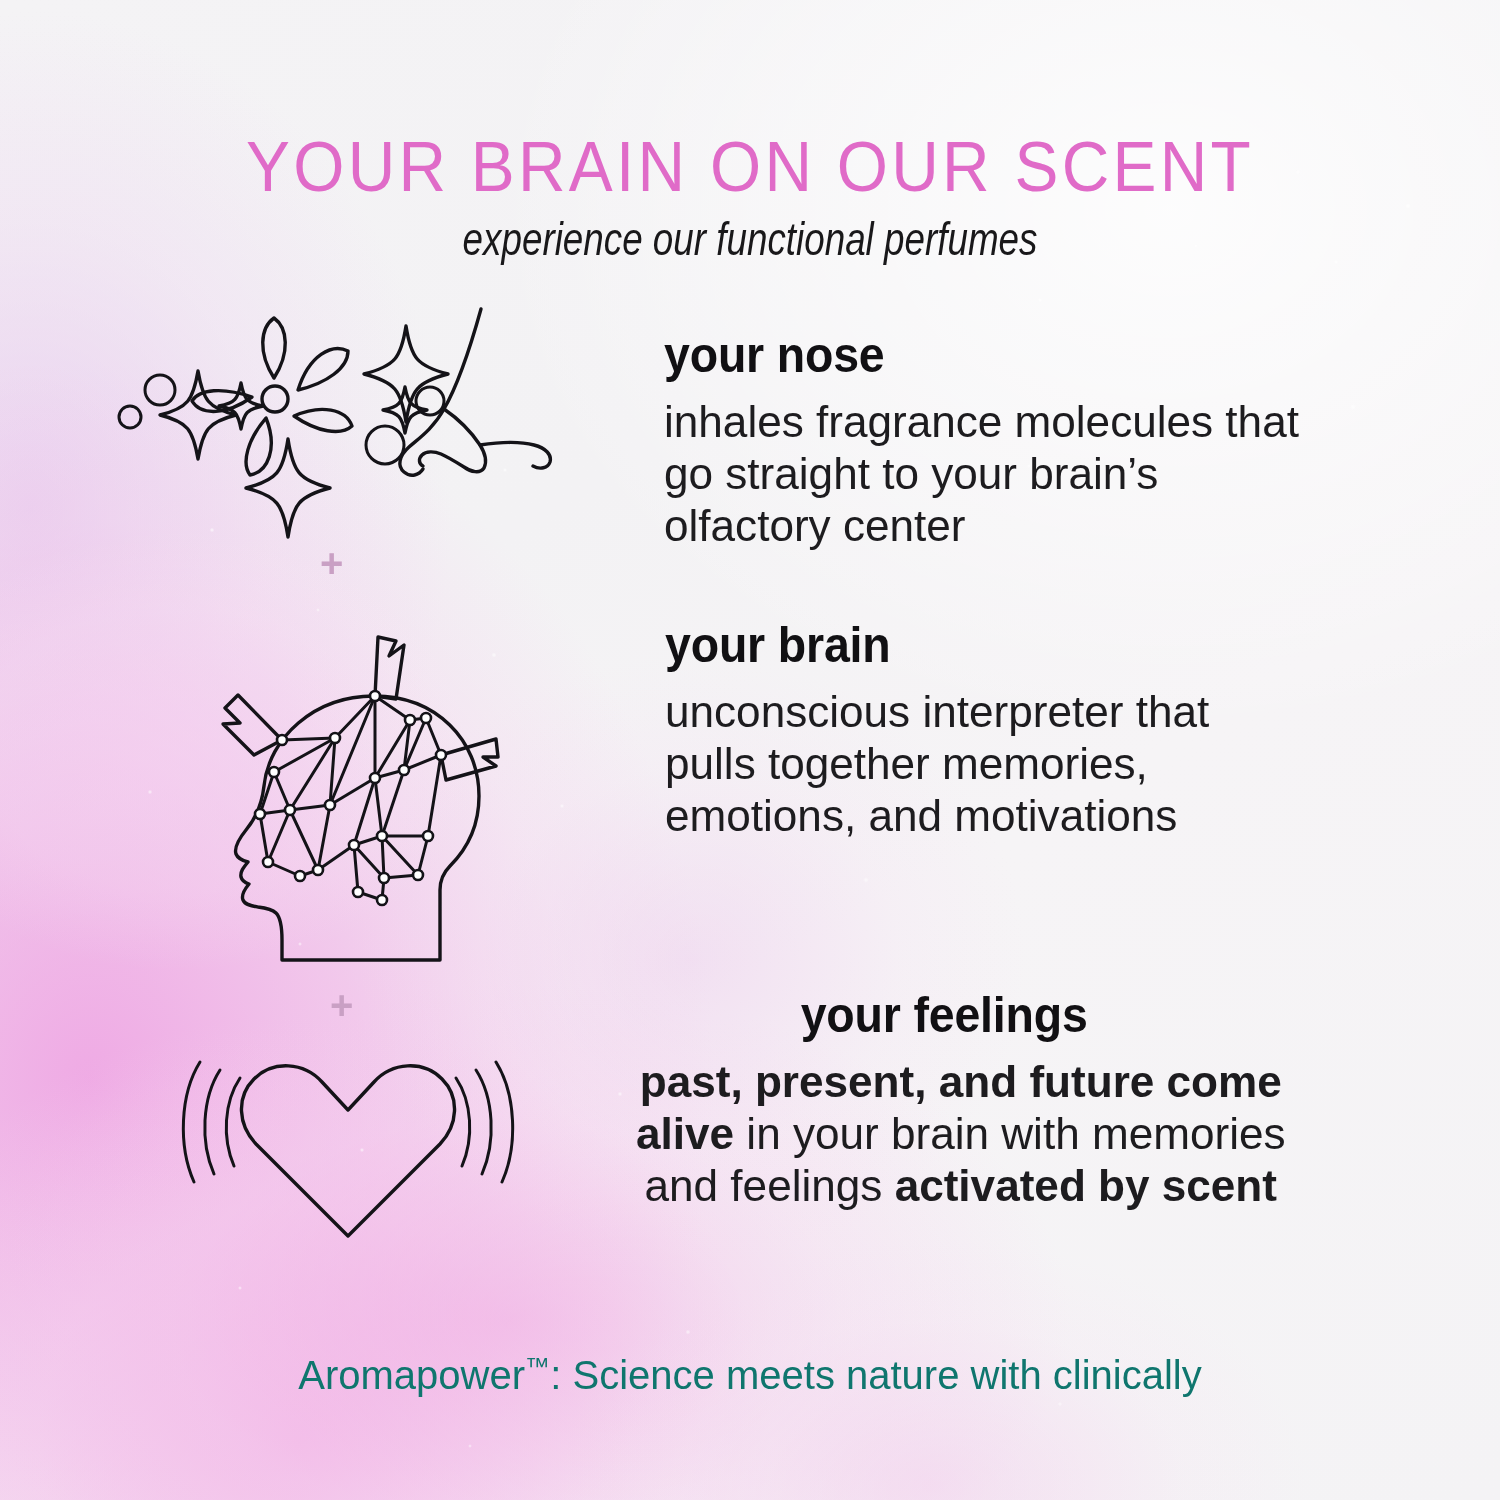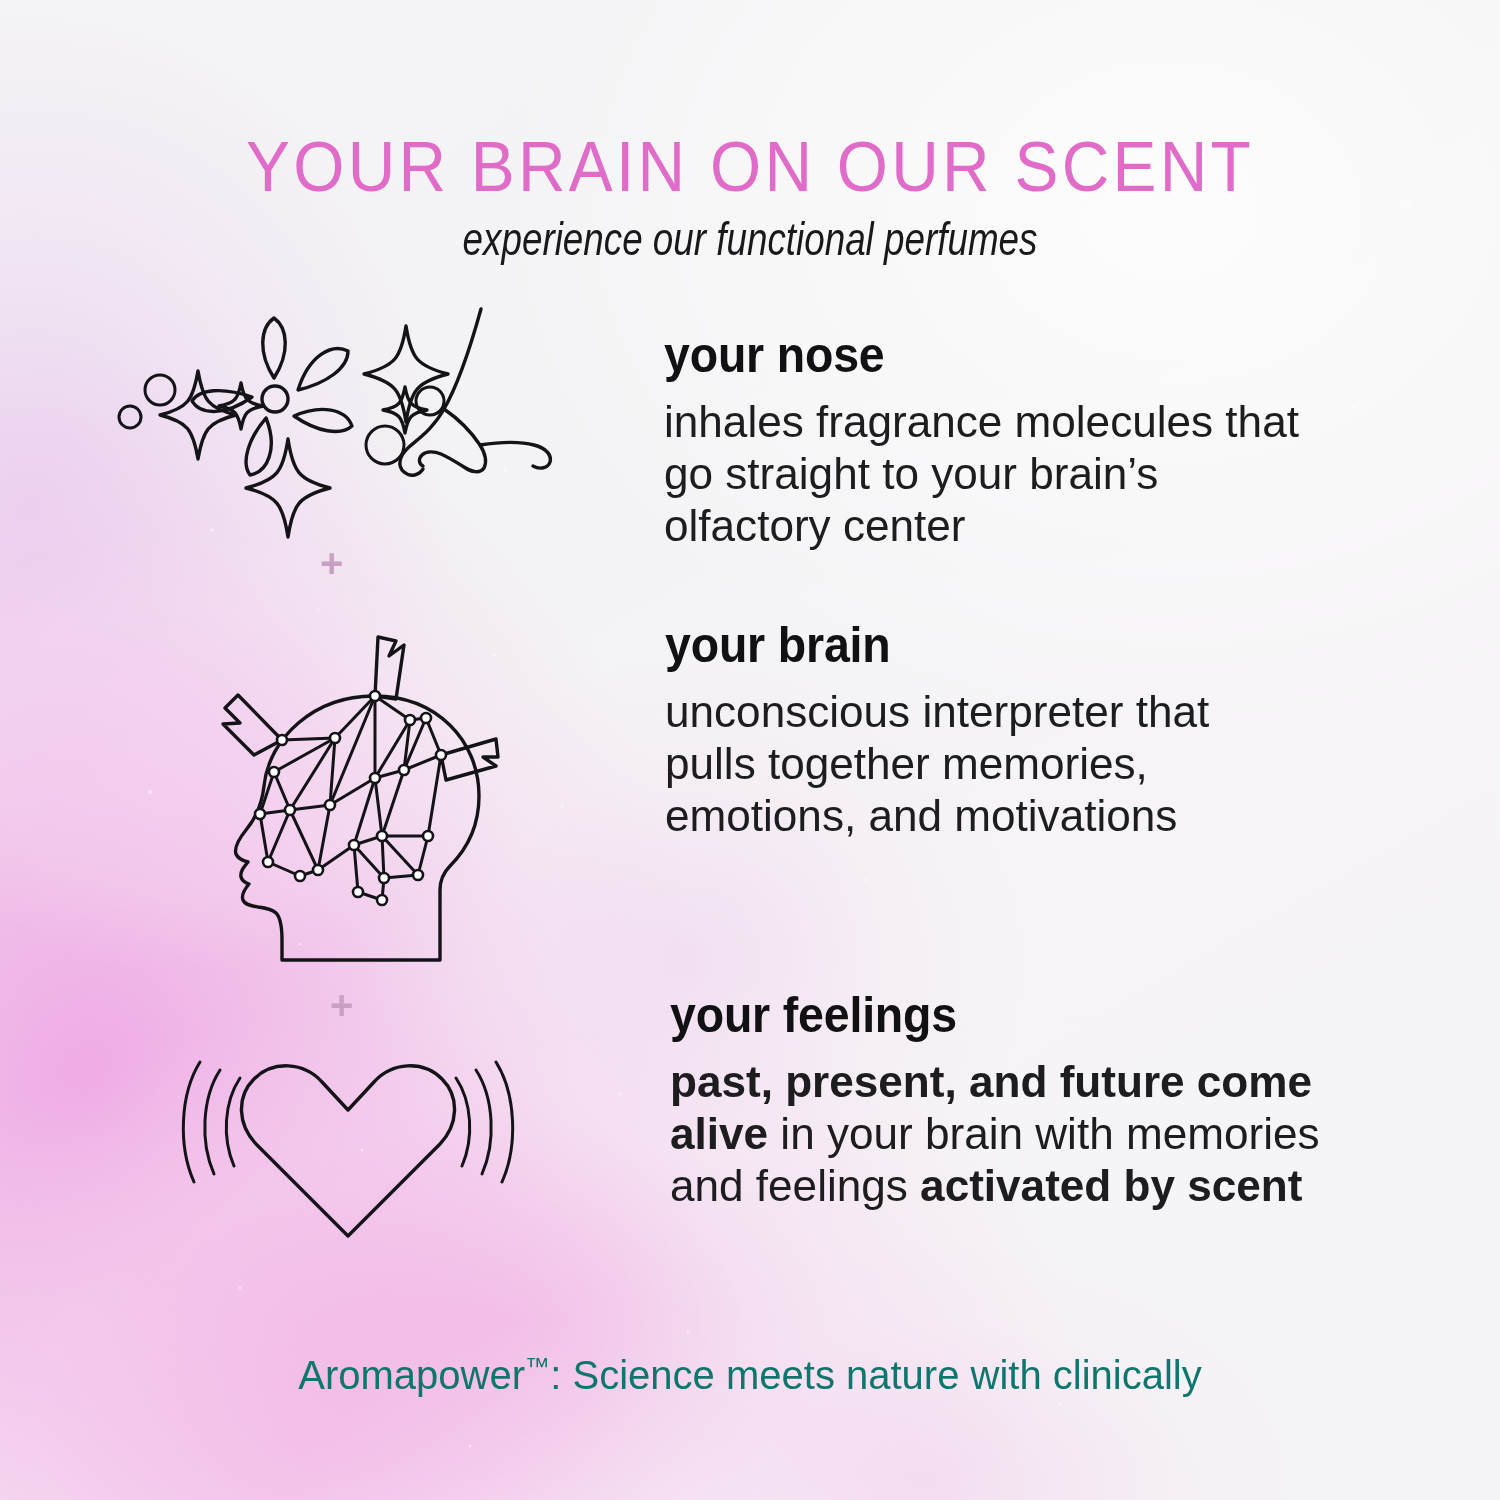--- a/index.html
+++ b/index.html
@@ -153,21 +153,21 @@
     transform-origin: left top;
   }
   .sec-body b {
     font-weight: 700;
   }
   .sec-body .ln { display: block; white-space: nowrap; }
 
   
   #sec-nose .sec-text     { left: 664px; top: 330px; }
   #sec-brain .sec-text    { left: 645px; top: 620px; margin-left: 20px; }
-  #sec-feelings .sec-text { left: 670px; top: 990px; }
+  #sec-feelings .sec-text { left: 636px; top: 990px; text-align: center; }
 
   #icon-nose     { left: 108px; top: 305px;  width: 490px; height: 240px; }
   #icon-brain    { left: 178px; top: 600px;  width: 370px; height: 380px; }
   #icon-heart    { left: 188px; top: 1040px; width: 320px; height: 210px; }
 
   .plus {
     position: absolute;
     z-index: 5;
     color: #c9a0c4;
     font-size: 40px;

